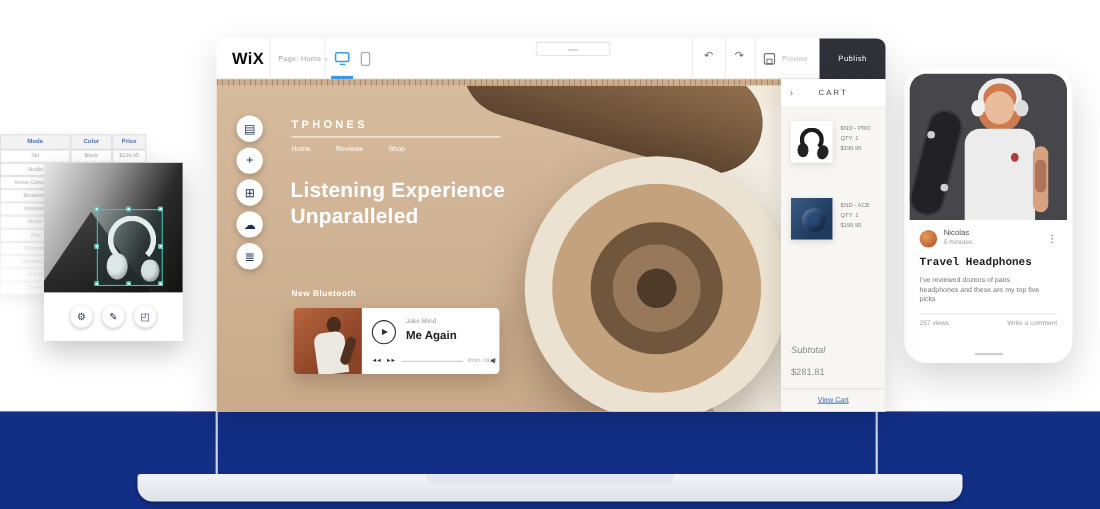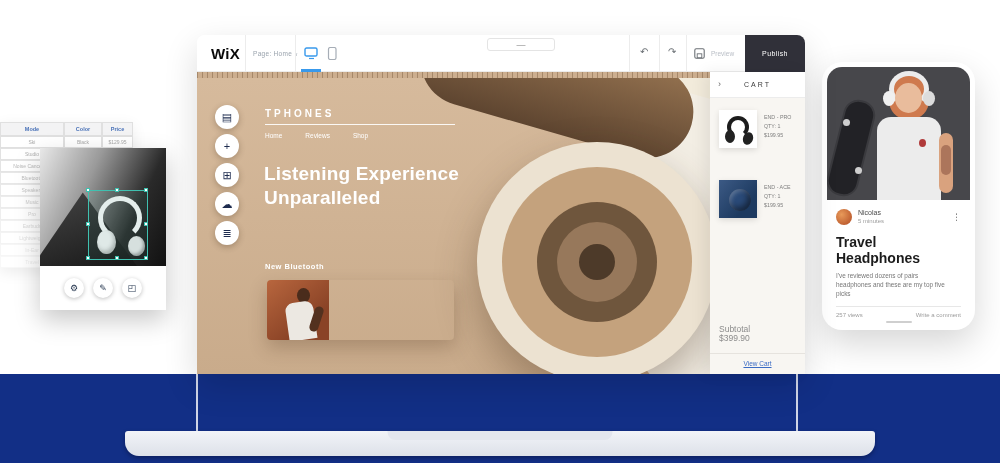--- a/index.html
+++ b/index.html
@@ -92,21 +92,21 @@
   .cart-head { position:absolute; left:0; top:0; width:100%; height:26px; background:#fff; border-bottom:1px solid #ececec; }
   .cart-back { position:absolute; left:8px; top:7px; font-size:9px; color:#666; }
   .cart-title { position:absolute; left:0; top:9px; width:100%; text-align:center; font-size:7px; letter-spacing:2px; color:#3a3a3a; }
   .cart-item { position:absolute; left:0; width:100%; height:50px; }
   .ci-thumb { position:absolute; left:9px; top:0; width:38px; height:38px; background:#fff; box-shadow:0 2px 6px rgba(0,0,0,.12); overflow:hidden; }
   .ci-text { position:absolute; left:54px; top:3px; font-size:5.3px; color:#7d7d7d; line-height:9px; }
   .hp-black-band { position:absolute; left:8px; top:6px; width:22px; height:22px; border:4px solid #1c1c1c; border-bottom-color:transparent; border-radius:50%; }
   .hp-black-cup { position:absolute; width:10px; height:13px; background:#222; border-radius:50%; }
   .hp-blue-bg { position:absolute; inset:0; background:linear-gradient(130deg,#3c5a85,#1d3a60 70%); }
   .hp-blue-cup { position:absolute; left:10px; top:9px; width:22px; height:22px; border-radius:50%; background:#2a4a78; box-shadow:inset -3px -3px 6px rgba(0,0,0,.5), inset 2px 2px 4px rgba(255,255,255,.25); }
-  .cart-sub-label { position:absolute; left:9px; top:252px; font-size:8.5px; color:#8c8c8c; }
+  .cart-sub-label { position:absolute; left:9px; top:241px; font-size:8.5px; color:#8c8c8c;font-style:italic; }
   .cart-sub-value { position:absolute; left:9px; top:261px; font-size:8.5px; color:#8c8c8c; }
   .cart-divider { position:absolute; left:0; top:281px; width:100%; height:1px; background:#e6e3de; }
   .cart-view { position:absolute; left:0; top:288px; width:100%; text-align:center; font-size:6.5px; color:#3a6bc4; text-decoration:underline; }
 
   
   .phone { position:absolute; left:822px; top:62px; width:153px; height:268px; background:#fff; border-radius:20px; box-shadow:0 14px 34px rgba(0,0,0,.16); padding:5px; z-index:2; }
   .ph-photo { position:relative; width:143px; height:133px; border-radius:15px 15px 0 0; background:#47474b; overflow:hidden; }
   .ph-board { position:absolute; left:8px; top:32px; width:32px; height:98px; border-radius:15px; background:#222226; transform:rotate(14deg); border:2px solid #3a3a3e; }
   .ph-wheel { position:absolute; width:7px; height:7px; border-radius:50%; background:#cfcfcf; }
   .ph-hair { position:absolute; left:62px; top:8px; width:40px; height:44px; border-radius:50% 50% 42% 42%; background:#cf7a4e; }
@@ -117,21 +117,21 @@
   .ph-tee { position:absolute; left:50px; top:50px; width:64px; height:84px; border-radius:14px 14px 0 0; background:#ececec; }
   .ph-logo-dot { position:absolute; left:92px; top:72px; width:7px; height:8px; border-radius:50%; background:#b03a3a; }
   .ph-arm { position:absolute; left:112px; top:66px; width:14px; height:60px; border-radius:8px; background:#d9a27e; }
   .ph-tattoo { position:absolute; left:114px; top:78px; width:10px; height:30px; border-radius:6px; background:#a06a52; opacity:.8; }
   .ph-content { position:relative; padding:9px 9px 0 9px; }
   .ph-row1 { display:flex; align-items:center; gap:6px; }
   .ph-avatar { width:16px; height:16px; border-radius:50%; background:radial-gradient(circle at 35% 35%, #e89a5a, #b04a22); }
   .ph-name { font-size:7px; color:#4a4a4a; line-height:8px; }
   .ph-time { font-size:6px; color:#9c9c9c; line-height:8px; }
   .ph-menu { margin-left:auto; font-size:9px; color:#555; }
-  .ph-title { margin-top:9px; font-size:14px; font-weight:bold; color:#1c1c1c; }
+  .ph-title { margin-top:9px; font-size:10px; font-weight:bold; color:#1c1c1c;font-family:Liberation Mono, monospace; }
   .ph-body { margin-top:5px; font-size:6.4px; color:#777; line-height:9px; width:118px; }
   .ph-div { margin-top:8px; height:1px; background:#e7e7e7; }
   .ph-foot { display:flex; justify-content:space-between; margin-top:5px; font-size:6px; color:#9c9c9c; }
   .ph-home { position:absolute; left:50%; bottom:7px; transform:translateX(-50%); width:26px; height:2px; background:#cfcfcf; border-radius:2px; }
 </style>
 </head>
 <body>
 
 <div class="stage">
 
@@ -296,20 +296,30 @@
         <div>Listening Experience</div>
         <div>Unparalleled</div>
       </div>
       <div class="new-arrivals">New Bluetooth</div>
 
       <div class="player">
         <div class="player-photo">
           <div class="pl-man-head"></div>
           <div class="pl-man-tank"></div>
           <div class="pl-man-arm"></div>
+        </div>
+        <div class="player-card">
+          <div class="pl-play">▶</div>
+          <div class="pl-artist">Jake Blind</div>
+          <div class="pl-track">Me Again</div>
+          <span class="pl-skip" style="left:9px">◄◄</span>
+          <span class="pl-skip" style="left:22px">►►</span>
+          <div class="pl-progress"></div>
+          <div class="pl-time">00:00 / 03:04</div>
+          <div class="pl-vol"></div>
         </div>
       </div>
     </div>
 
     <div class="cart">
       <div class="cart-head">
         <span class="cart-back">›</span>
         <span class="cart-title">CART</span>
       </div>
       <div>
@@ -331,21 +341,21 @@
               <div class="hp-blue-cup"></div>
             </div>
             <div class="ci-text">
               <div>END - ACE</div>
               <div>QTY: 1</div>
               <div>$199.95</div>
             </div>
           </div>
         </div>
       <div class="cart-sub-label">Subtotal</div>
-      <div class="cart-sub-value">$399.90</div>
+      <div class="cart-sub-value">$281.81</div>
       <div class="cart-divider"></div>
       <div class="cart-view">View Cart</div>
     </div>
   </div>
 
   <div class="phone">
     <div class="ph-photo">
       <div class="ph-board"></div>
       <div class="ph-wheel" style="left:16px;top:52px;"></div>
       <div class="ph-wheel" style="left:28px;top:100px;"></div>

